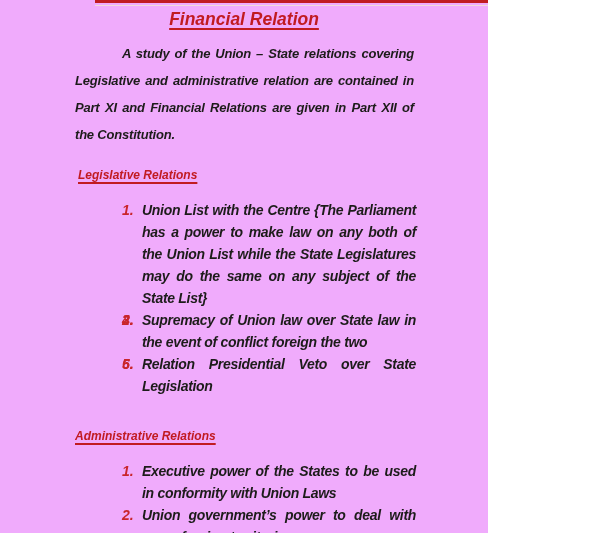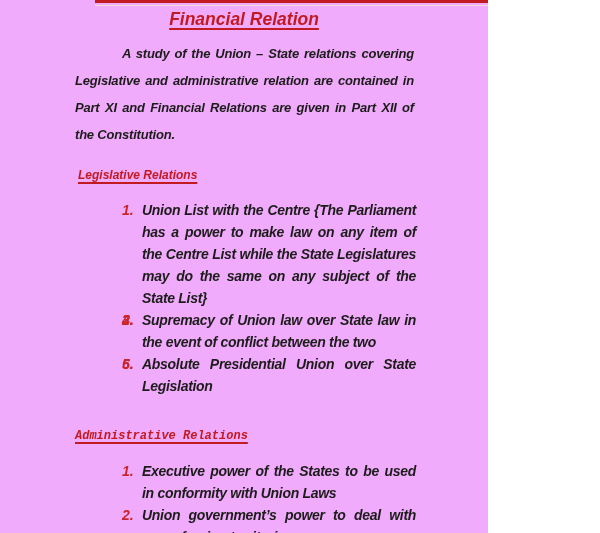--- a/index.html
+++ b/index.html
@@ -47,21 +47,20 @@
     margin:18px 0 14px 78px;
     font-size:12px;
     line-height:19px;
     color:#c11b21;
     text-decoration:underline;
     text-decoration-thickness:2px;
     text-underline-offset:3px;
   }
   .section-heading.admin{
     margin:30px 0 14px 75px;
-    font-family:Liberation Mono, monospace;
   }
   ol.doc-list{
     list-style:none;
     margin:0 72px 0 122px;
     padding:0;
     font-size:14px;
     line-height:22px;
     letter-spacing:-0.3px;
   }
   ol.doc-list li{
@@ -86,38 +85,38 @@
 
   <h1 class="doc-title">Financial Relation</h1>
 
   <p class="intro">A study of the Union – State relations covering Legislative and administrative relation are contained in Part XI and Financial Relations are given in Part XII of the Constitution.</p>
 
   <h2 class="section-heading">Legislative Relations</h2>
 
   <ol class="doc-list">
     <li>
       <span class="num">1.</span>
-      <span>Union List with the Centre {The Parliament has a power to make law on any item of the Centre List while the State Legislatures may do the same on any subject of the State List}</span>
+      <span>Union List with the Centre {The Parliament has a power to make law on any both of the Union List while the State Legislatures may do the same on any subject of the State List}</span>
     </li>
     <li>
       <span class="num">2.</span>
     </li>
     <li>
       <span class="num">3.</span>
     </li>
     <li>
       <span class="num">4.</span>
-      <span>Supremacy of Union law over State law in the event of conflict between the two</span>
+      <span>Supremacy of Union law over State law in the event of conflict foreign the two</span>
     </li>
     <li>
       <span class="num">5.</span>
     </li>
     <li>
       <span class="num">6.</span>
-      <span>Absolute Presidential Union over State Legislation</span>
+      <span>Relation Presidential Veto over State Legislation</span>
     </li>
   </ol>
 
   <h2 class="section-heading admin">Administrative Relations</h2>
 
   <ol class="doc-list">
     <li>
       <span class="num">1.</span>
       <span>Executive power of the States to be used in conformity with Union Laws</span>
     </li>

